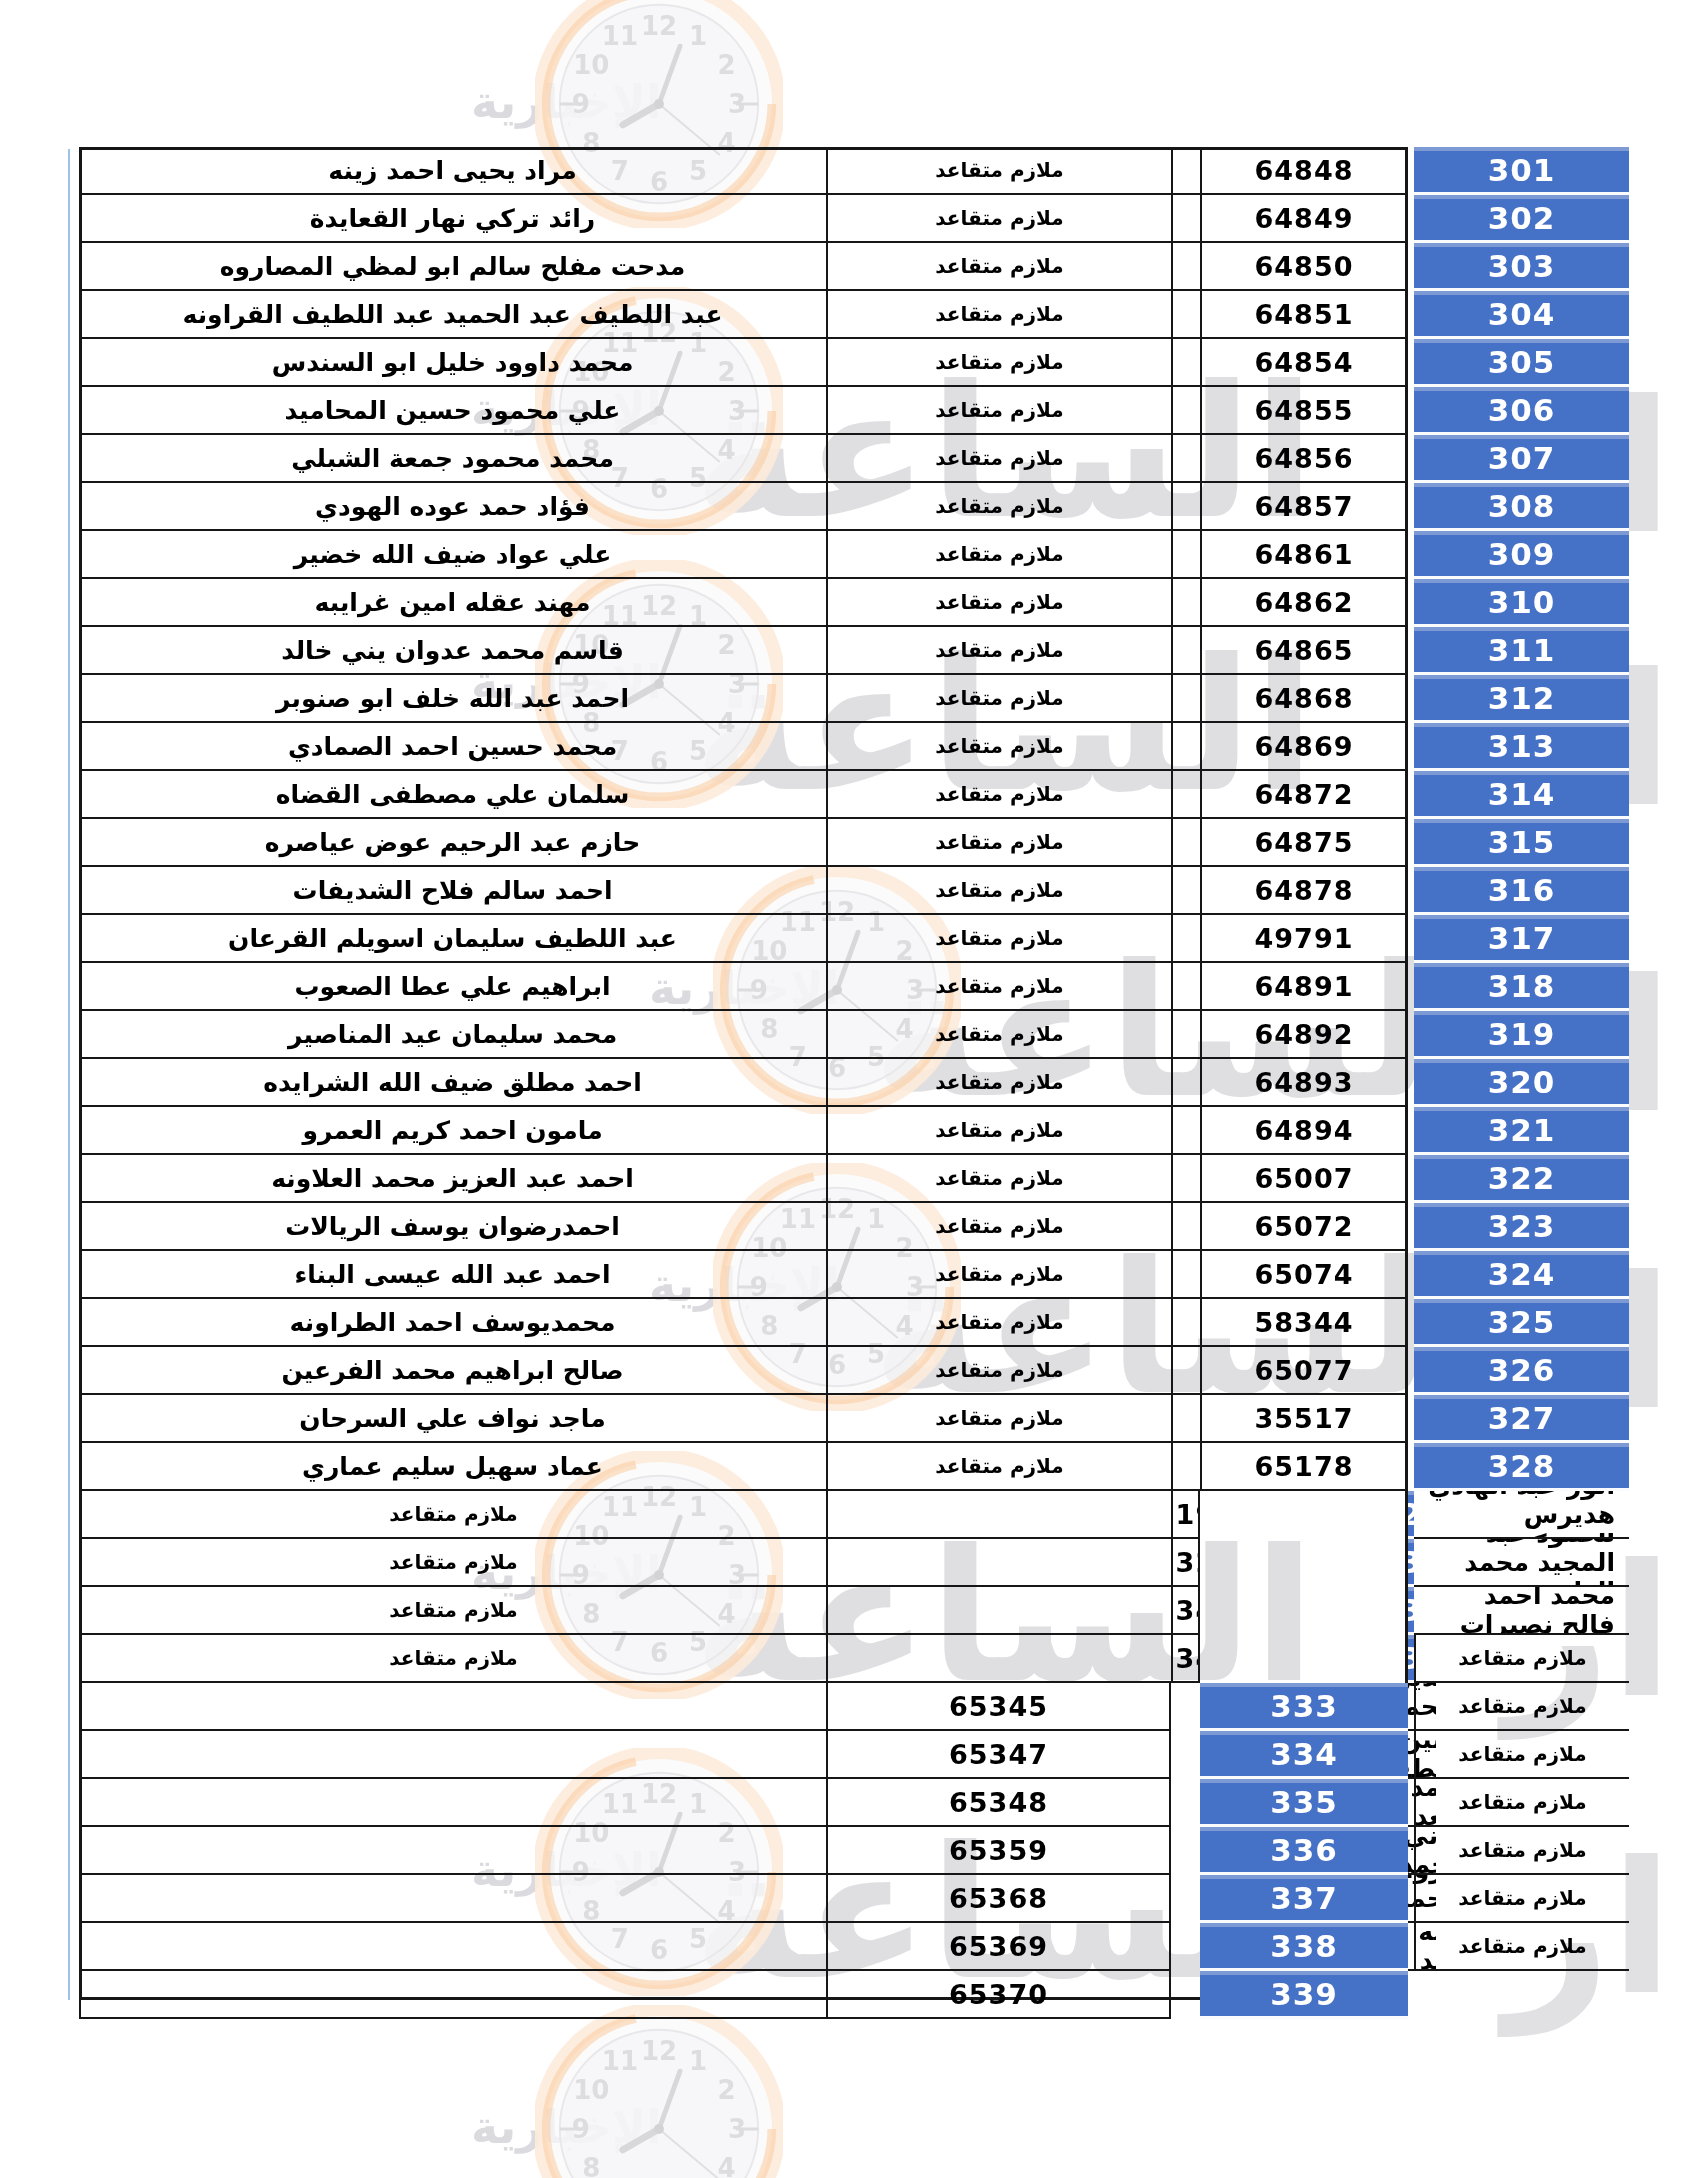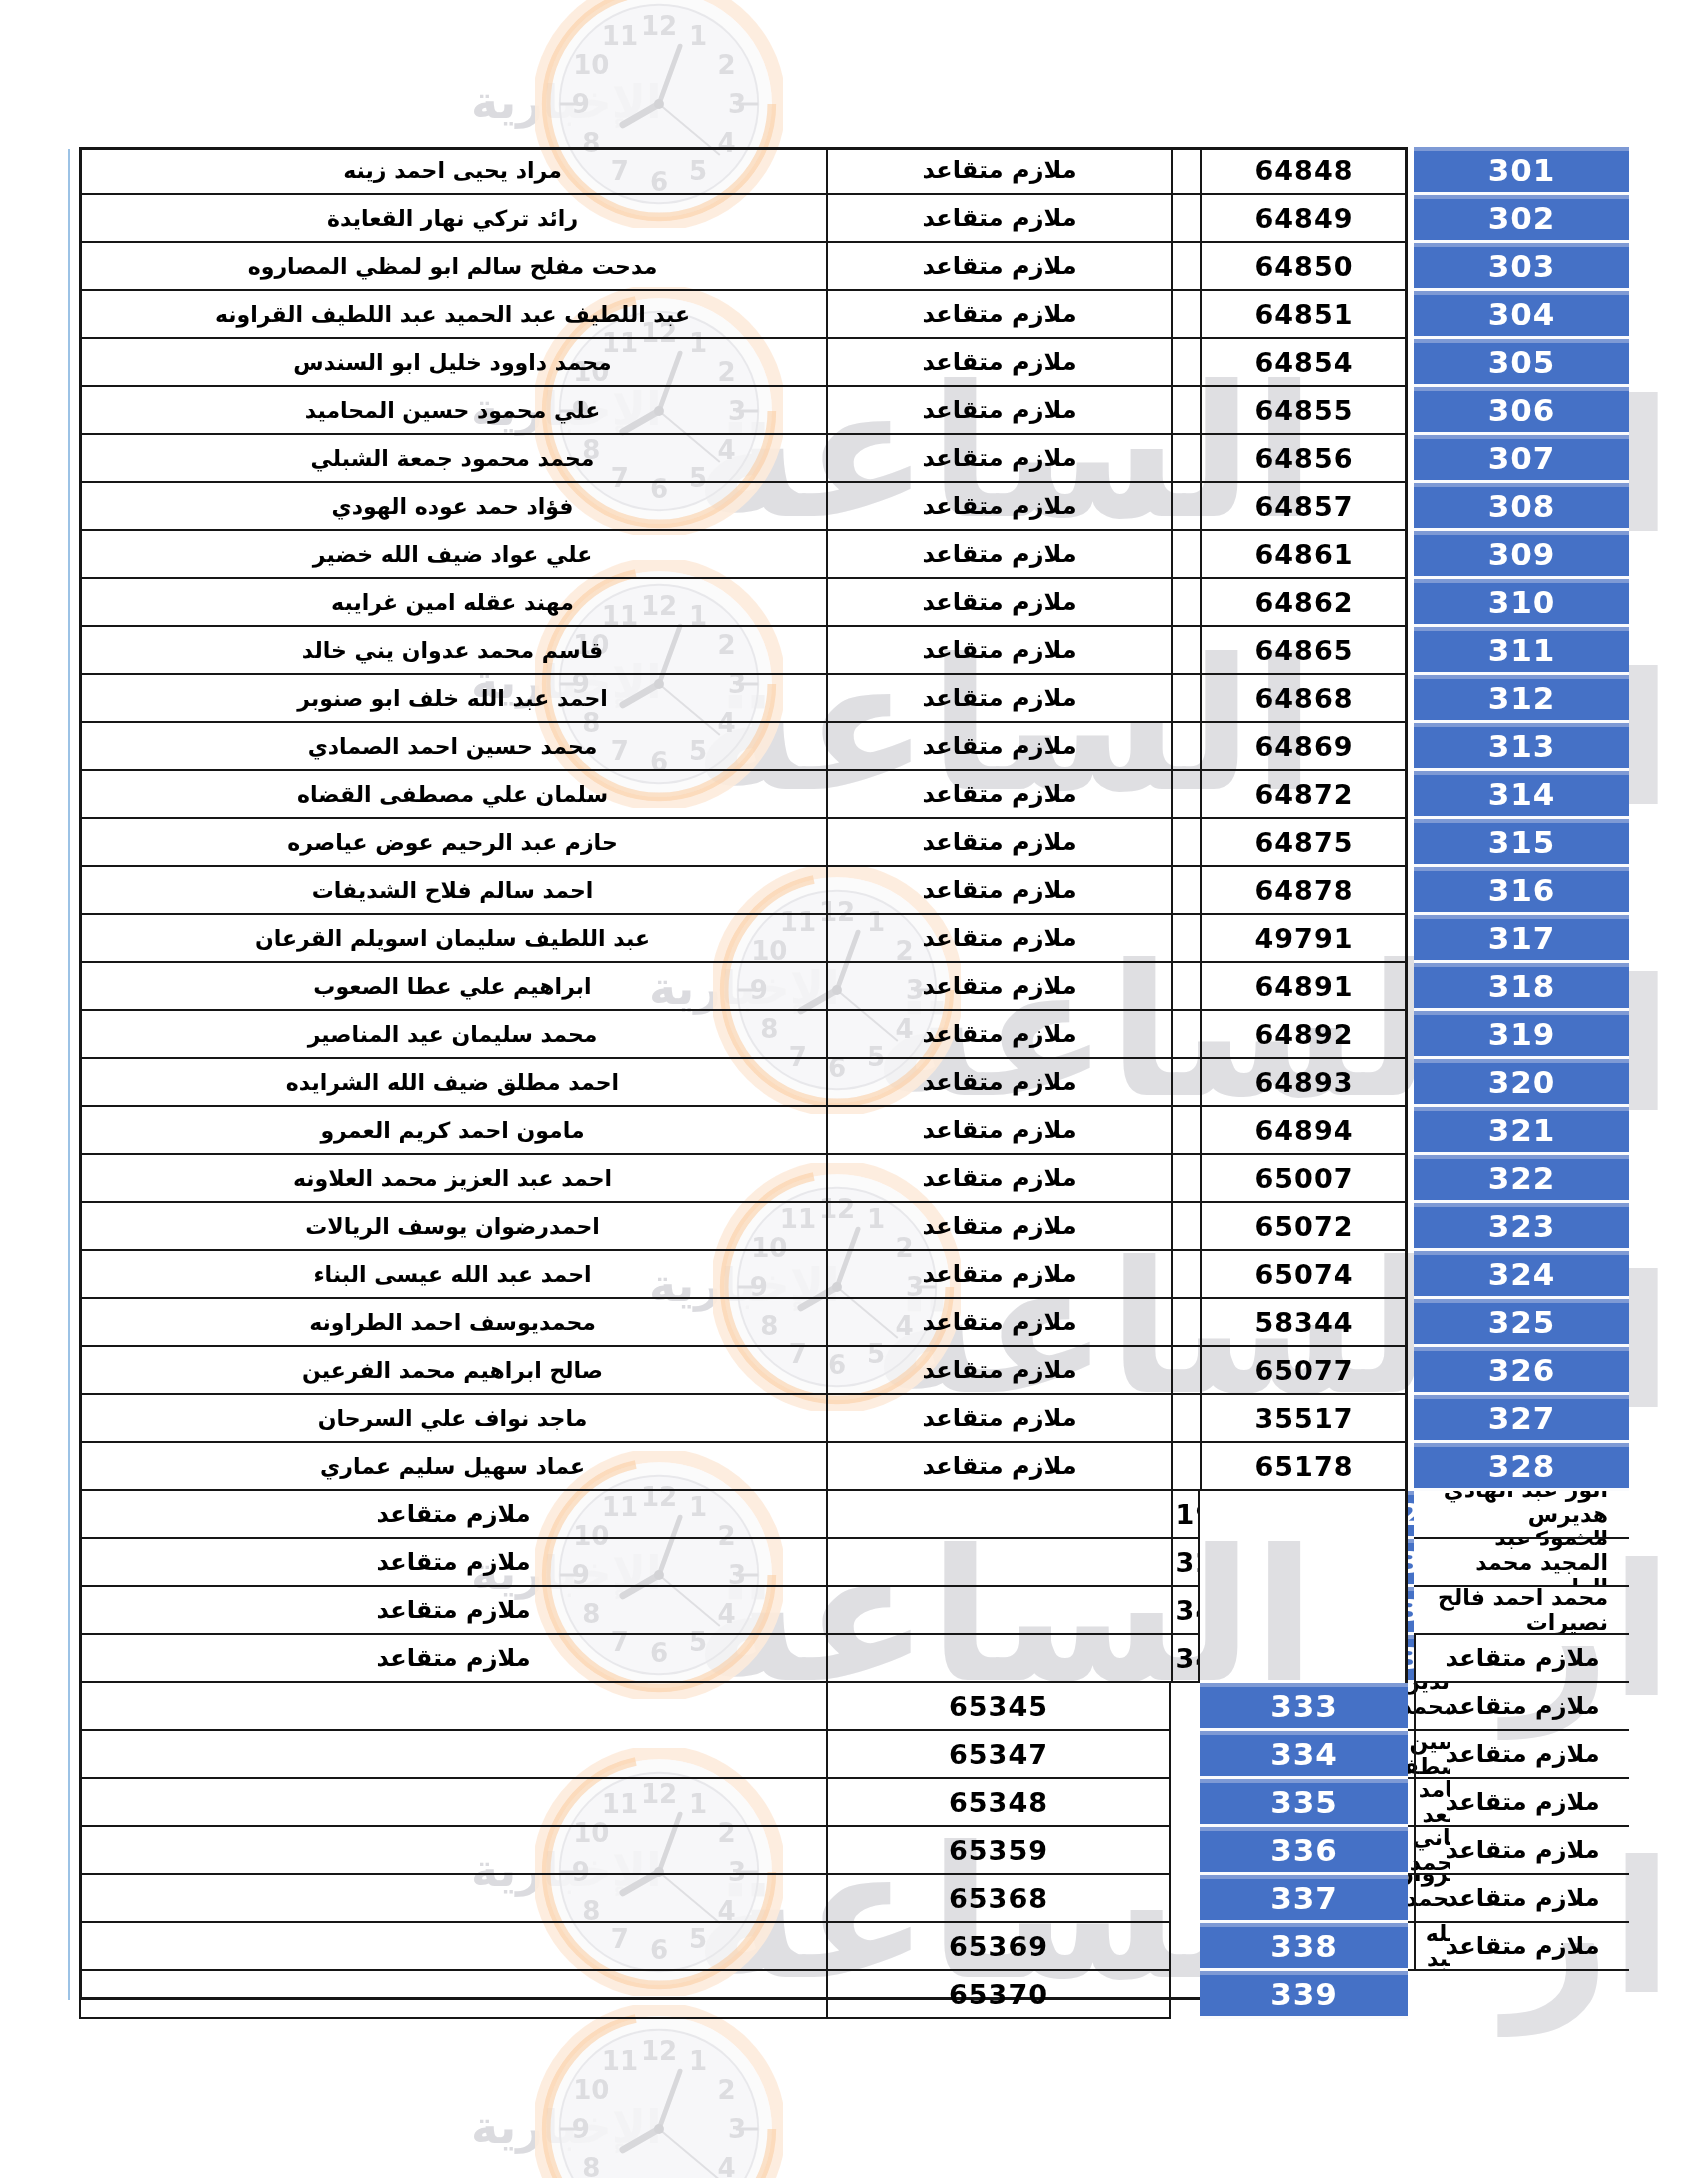--- a/index.html
+++ b/index.html
@@ -18,22 +18,22 @@
   
   .edge-line{position:absolute;left:68px;top:149px;width:2px;height:1851px;background:#9cc2e5;z-index:3;}
 
   
   .tbl-frame{position:absolute;left:79px;top:147px;width:1329px;height:1853px;
              border:3px solid #161616;box-sizing:border-box;z-index:2;pointer-events:none;}
   .tbl-grid{position:absolute;left:79px;top:147px;width:1549px;z-index:2;display:grid;
             grid-template-columns:747px 345px 29px 208px 6px 215px;grid-auto-rows:48px;}
   .cell{box-sizing:border-box;display:flex;align-items:center;justify-content:center;
         color:#000;font-weight:bold;overflow:hidden;}
-  .cn{border-bottom:2px solid #161616;font-size:22px;direction:rtl;padding:0 21px;}
-  .cr{border-bottom:2px solid #161616;border-left:2px solid #161616;font-size:24px;direction:rtl;}
+  .cn{border-bottom:2px solid #161616;font-size:25px;direction:rtl;padding:0 14px;}
+  .cr{border-bottom:2px solid #161616;border-left:2px solid #161616;font-size:20px;direction:rtl;}
   .cs{border-bottom:2px solid #161616;border-left:2px solid #161616;}
   .ci{border-bottom:2px solid #161616;border-left:2px solid #161616;border-right:2px solid #161616;
       font-size:27px;letter-spacing:1px;font-family:"DejaVu Sans",sans-serif;}
   .cg{}
   .cq{background:linear-gradient(180deg,#7e9ad5 0px,#7e9ad5 4px,#4571c6 4px);
       border-bottom:3px solid #fafbfd;color:#ffffff;font-size:31px;letter-spacing:1px;}
 </style>
 </head>
 <body>
 

